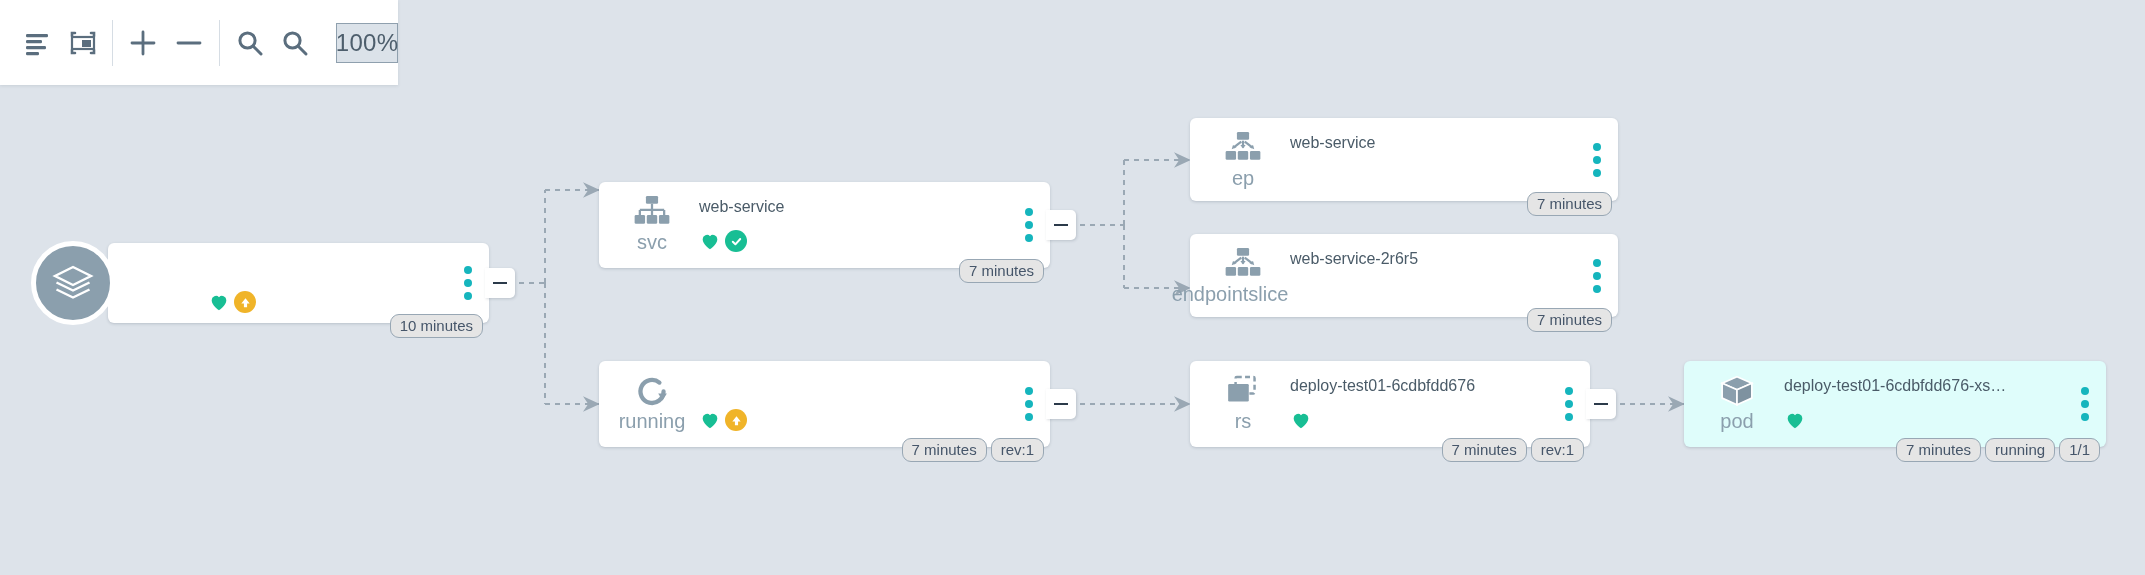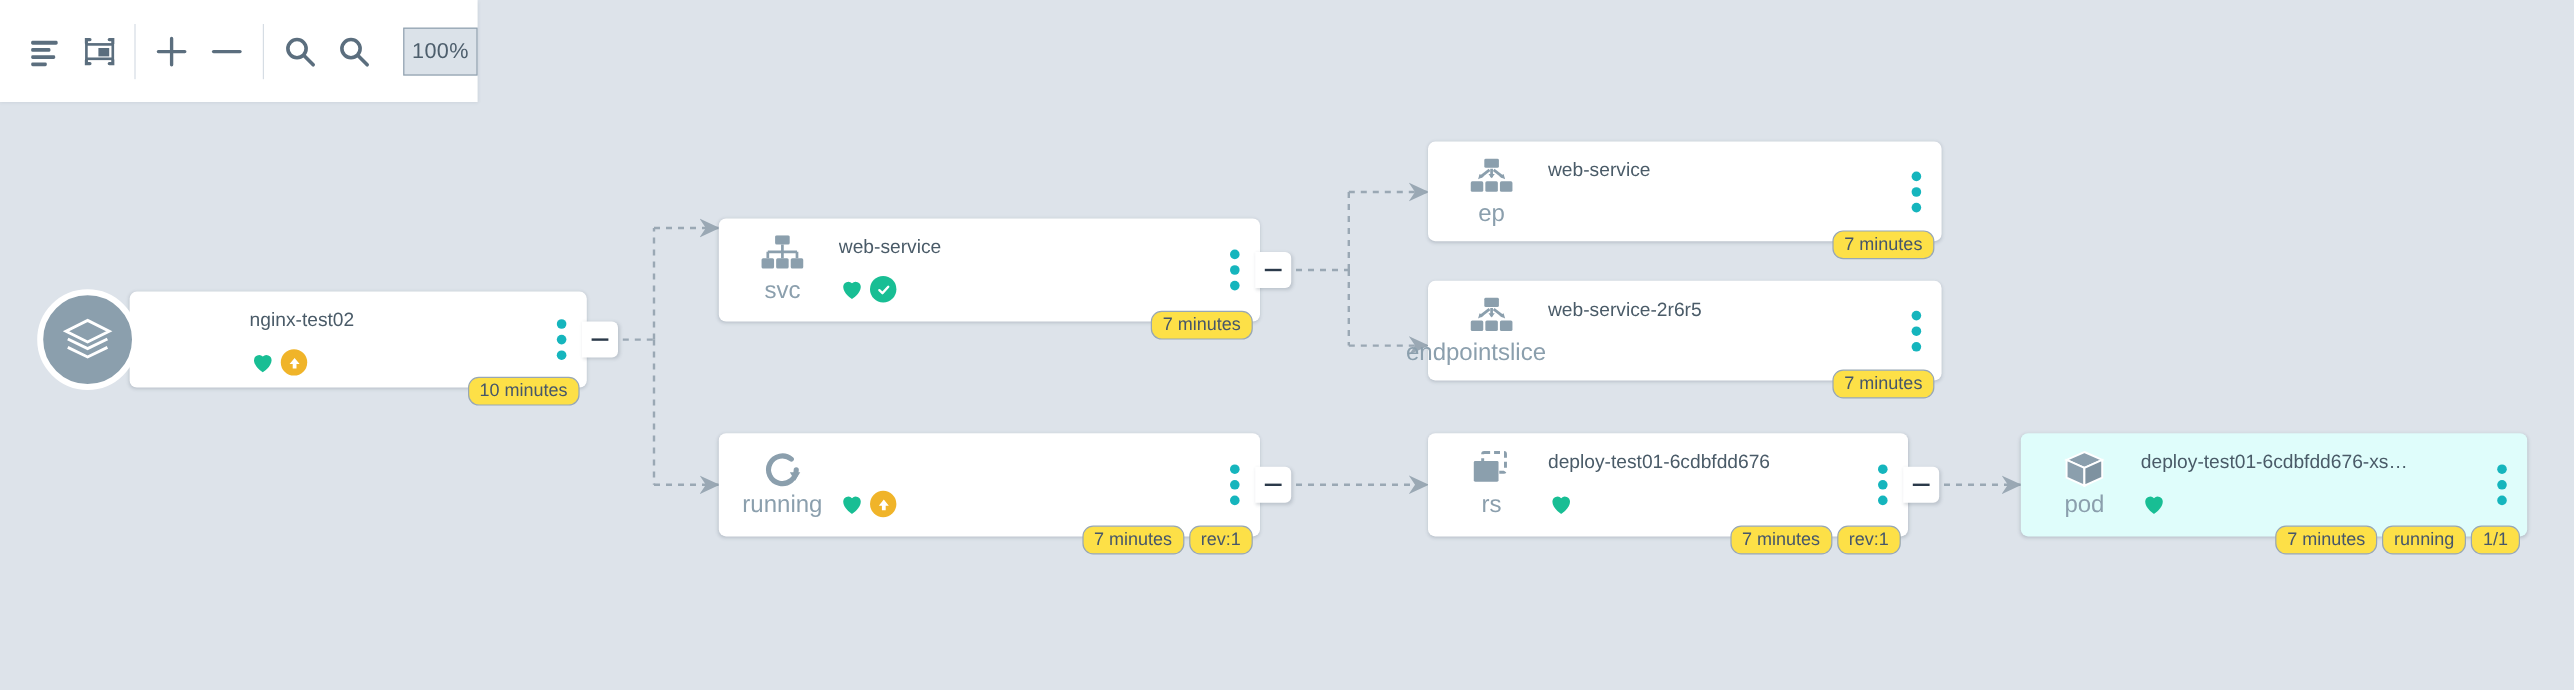--- a/index.html
+++ b/index.html
@@ -27,21 +27,21 @@
     display:flex; align-items:center; justify-content:center;
     cursor:pointer;
     color:#5b6e7e;
   }
   .tb-sep { width:1px; height:46px; background:#d6dde4; margin:0 7px; }
   .zoom-box {
     min-width:62px; height:40px;
     border:1px solid #8fa0ae;
     background:#dbe2e9;
     color:#4d5e6c;
-    font-size:18px;
+    font-size:24px;
     display:flex; align-items:center; justify-content:center;
     margin-left: 18px;
     cursor:pointer;
     letter-spacing:.3px;
   }
 
   
   #graph { position:absolute; inset:0; }
   #edges { position:absolute; left:0; top:0; width:2145px; height:575px; pointer-events:none; }
 
@@ -103,21 +103,21 @@
     z-index:4;
   }
   .collapse-tab span { display:block; width:14px; height:2px; background:#2b3a4a; }
 
   .tags {
     position:absolute; right:6px; bottom:-15px;
     display:flex; gap:4px;
     z-index:3;
   }
   .tag {
-    background:#fde047;
+    background:#e5e5e5;
     border:1px solid #98a7b4;
     border-radius:9px;
     color:#46566a;
     font-size:15px;
     padding:2px 9px 3px;
     white-space:nowrap;
     line-height:1.15;
   }
 
   .root-circle {
@@ -216,21 +216,20 @@
 
   <div class="root-circle" style="left:31px; top:241px;">
     <svg width="46" height="46" viewBox="0 0 46 46" fill="none">
       <path d="M23 7 L41 16 L23 25 L5 16 Z" stroke="#ffffff" stroke-width="2.4" fill="none"></path>
       <path d="M6.5 22.5 L23 30.5 L39.5 22.5" stroke="#ffffff" stroke-width="2.4" fill="none"></path>
       <path d="M6.5 29.5 L23 37.5 L39.5 29.5" stroke="#ffffff" stroke-width="2.4" fill="none"></path>
     </svg>
   </div>
 
   <div class="node" style="left:108px; top:243px; width:381px; height:80px;">
-    <div class="node-title">nginx-test02</div>
     <div class="node-badges">
       <svg class="heart" viewBox="0 0 24 24">
         <path d="M12 21s-8-5.2-8-11a4.7 4.7 0 0 1 8-3.3A4.7 4.7 0 0 1 20 10c0 5.8-8 11-8 11z" fill="#18be94"></path>
       </svg>
       <span class="badge-circle amber">
         <svg width="13" height="13" viewBox="0 0 14 14">
             <path d="M7 2.5 L11.5 8 H8.7 V12 H5.3 V8 H2.5 Z" fill="#ffffff"></path>
           </svg>
       </span>
     </div>

